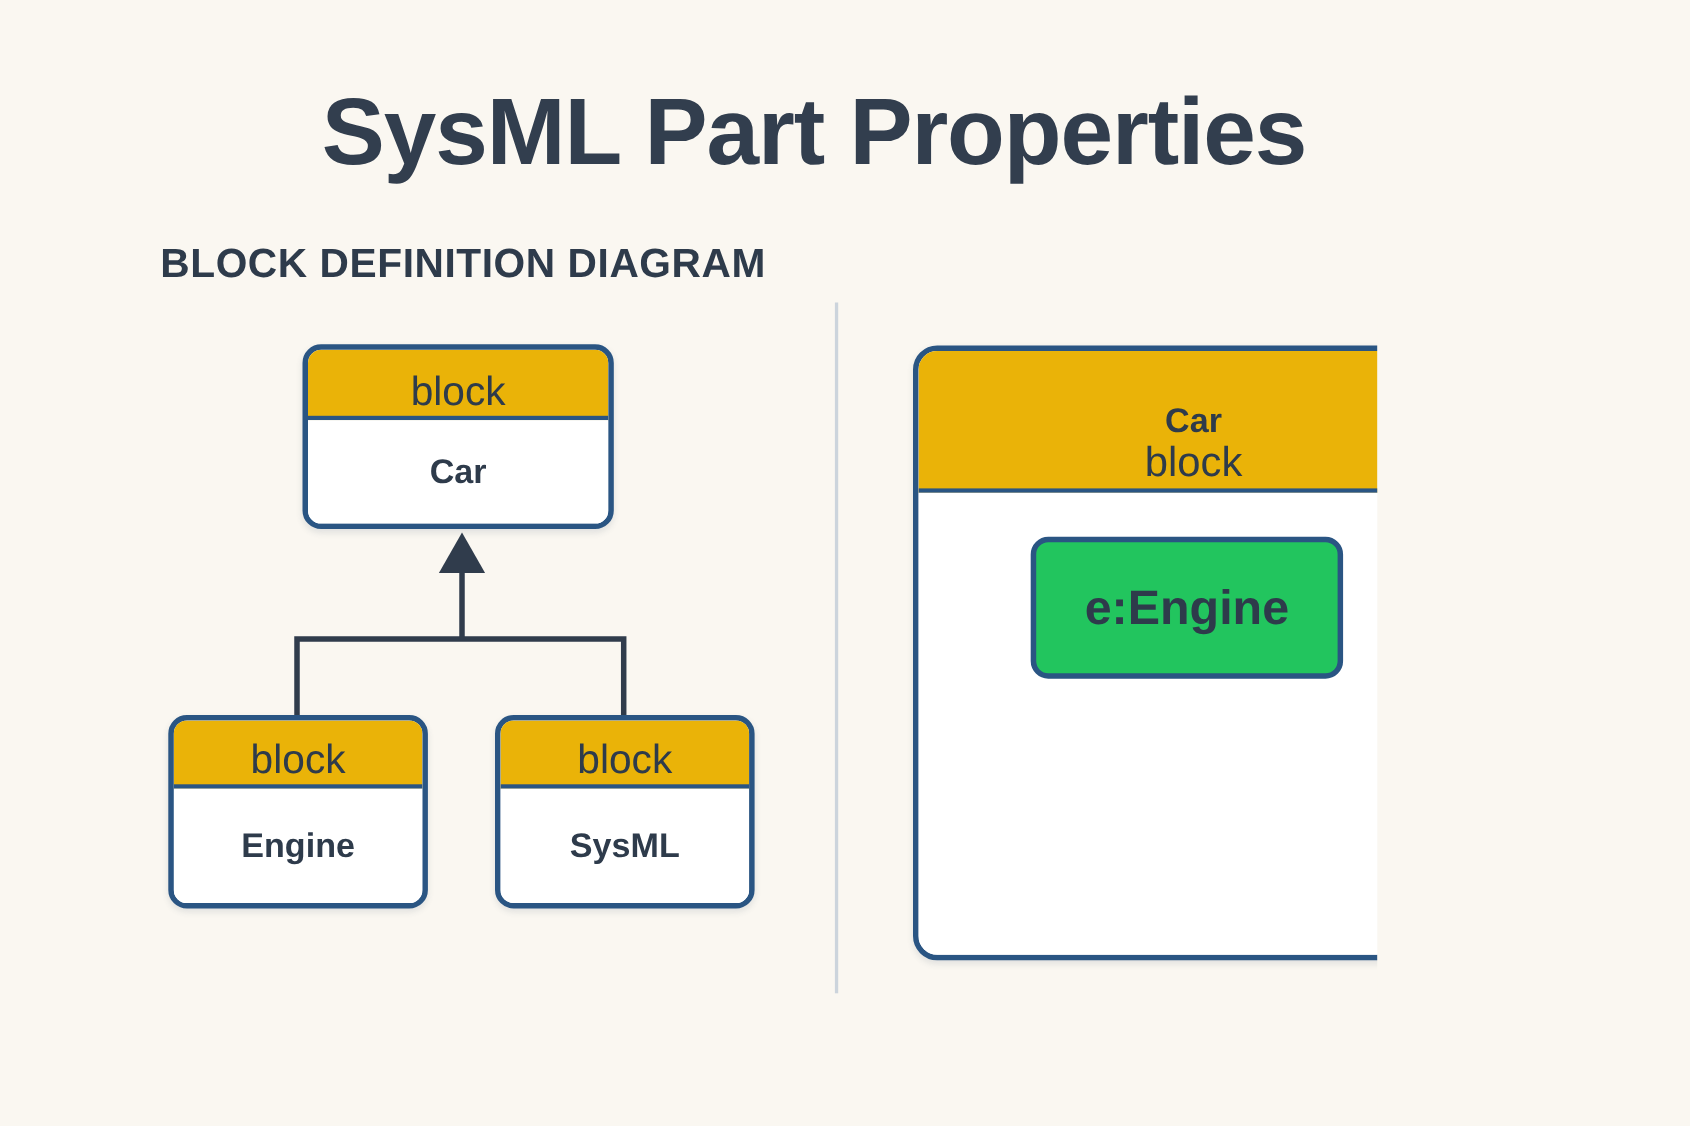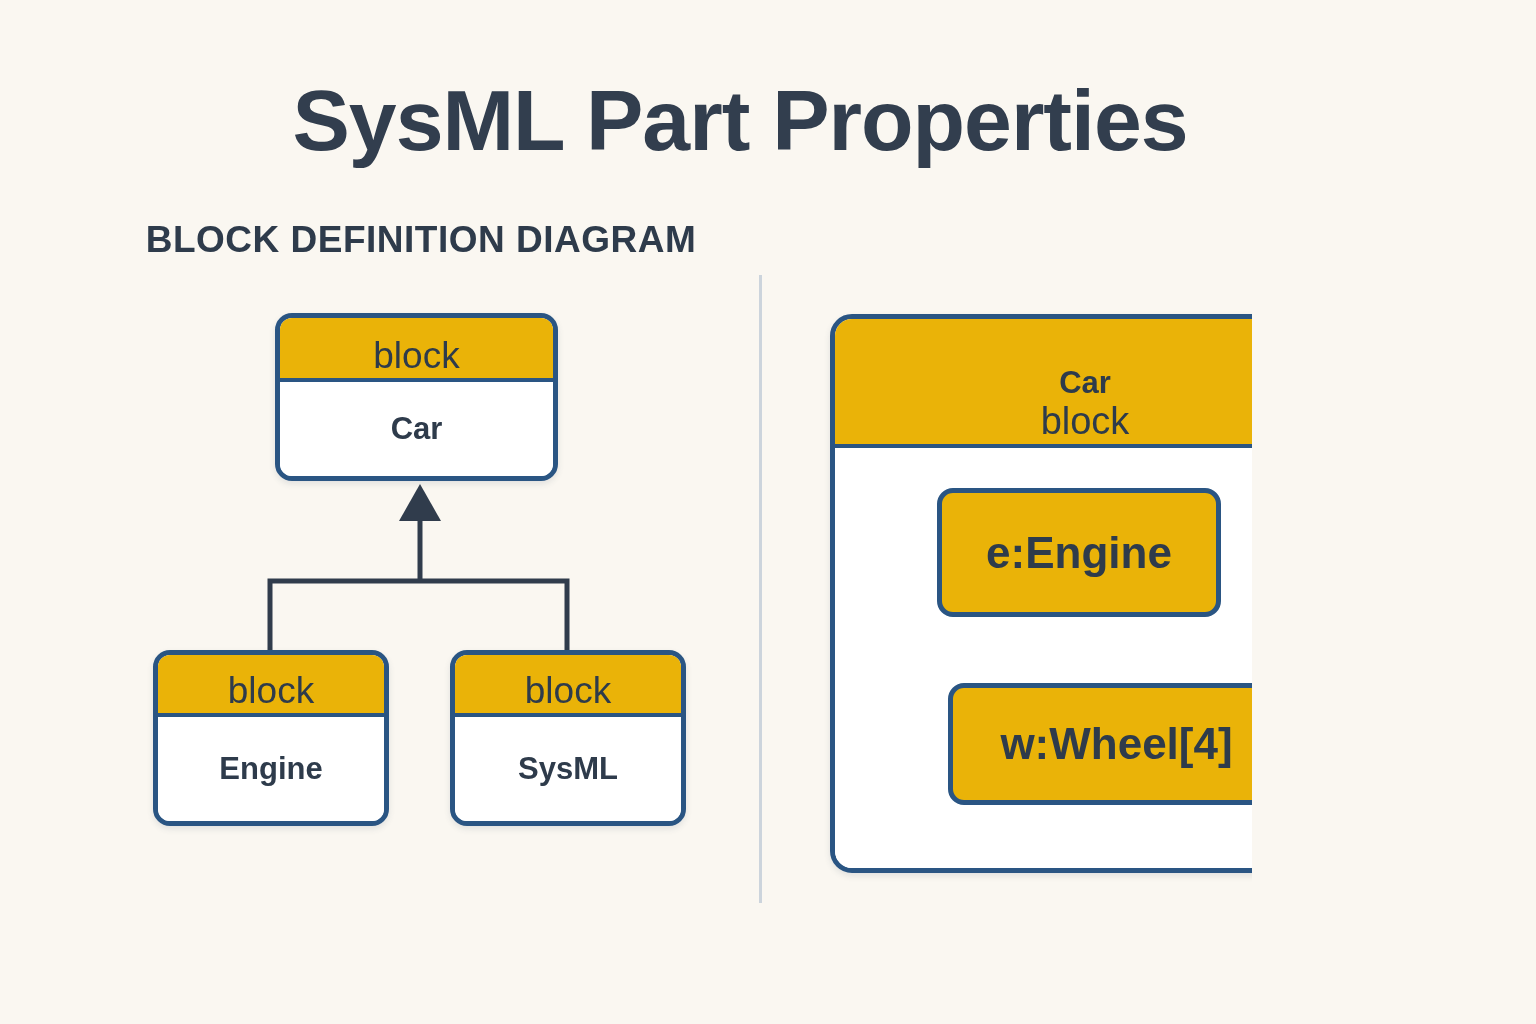--- a/index.html
+++ b/index.html
@@ -38,21 +38,21 @@
     flex:0 0 auto;
   }
   .block-body{
     flex:1 1 auto;display:flex;align-items:center;justify-content:center;
     background:#ffffff;
   }
   .stereotype-label{font-size:37px;font-weight:400;color:#2e3b4b;line-height:1.15;}
   .block-name{font-size:31px;font-weight:700;color:#2e3b4b;line-height:1.1;}
   .part{
     position:absolute;z-index:1;box-sizing:border-box;
-    background:#eab308;border:5px solid #2a5583;border-radius:16px;
+    background:#22c55e;border:5px solid #2a5583;border-radius:16px;
     display:flex;align-items:center;justify-content:center;
   }
   .part-label{font-size:44px;font-weight:700;color:#2e3b4b;line-height:1;}
 </style>
 </head>
 <body>
 
 <div class="canvas">
 
   <h1 class="page-title">SysML Part Properties</h1>
@@ -102,17 +102,14 @@
       <span class="block-name">Car</span>
       <span class="stereotype-label" style="font-size:38px;">block</span>
     </div>
     <div class="block-body"></div>
   </div>
 
   <div class="part" style="left:937px;top:488px;width:284px;height:129px;">
     <span class="part-label">e:Engine</span>
   </div>
 
-  <div class="part" style="left:948px;top:683px;width:337px;height:122px;">
-    <span class="part-label">w:Wheel[4]</span>
-  </div>
 
 </div>
 
 </body></html>

